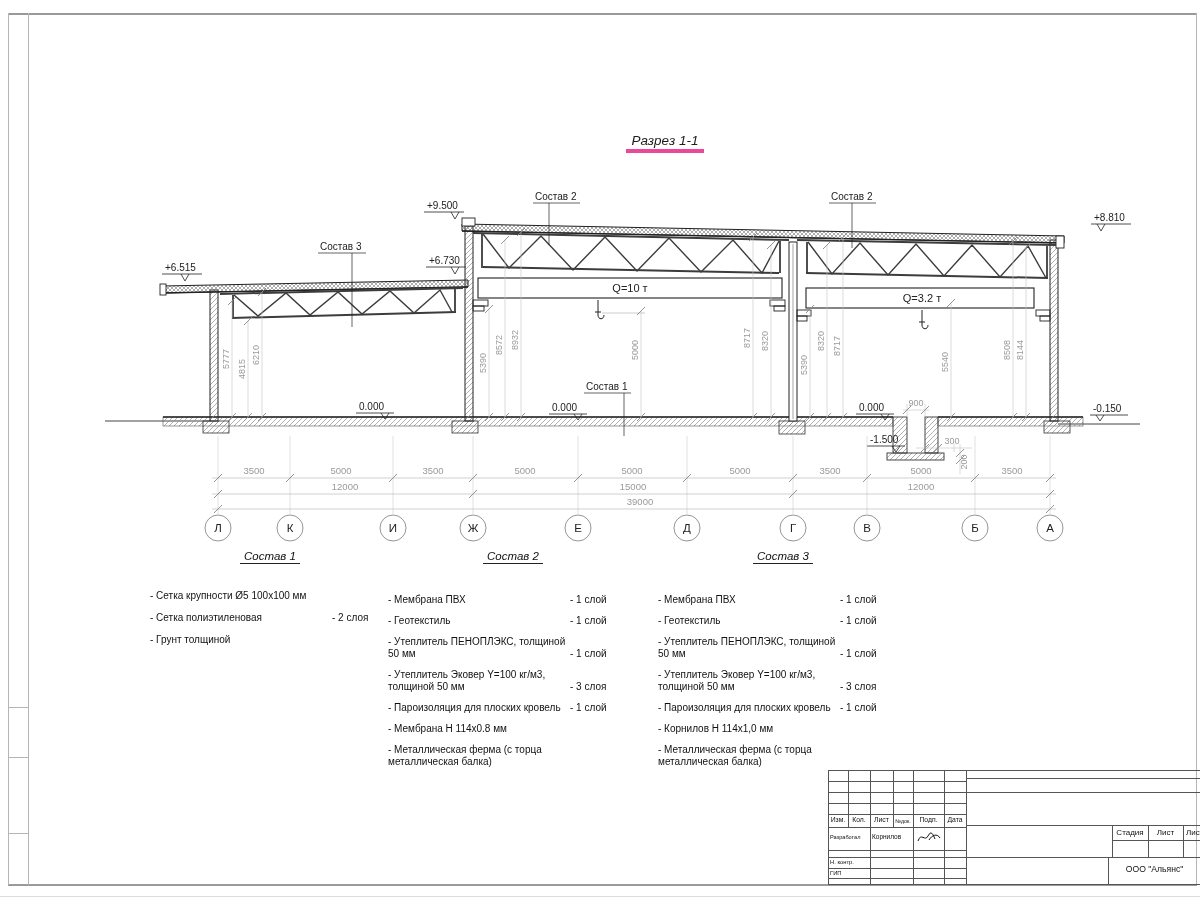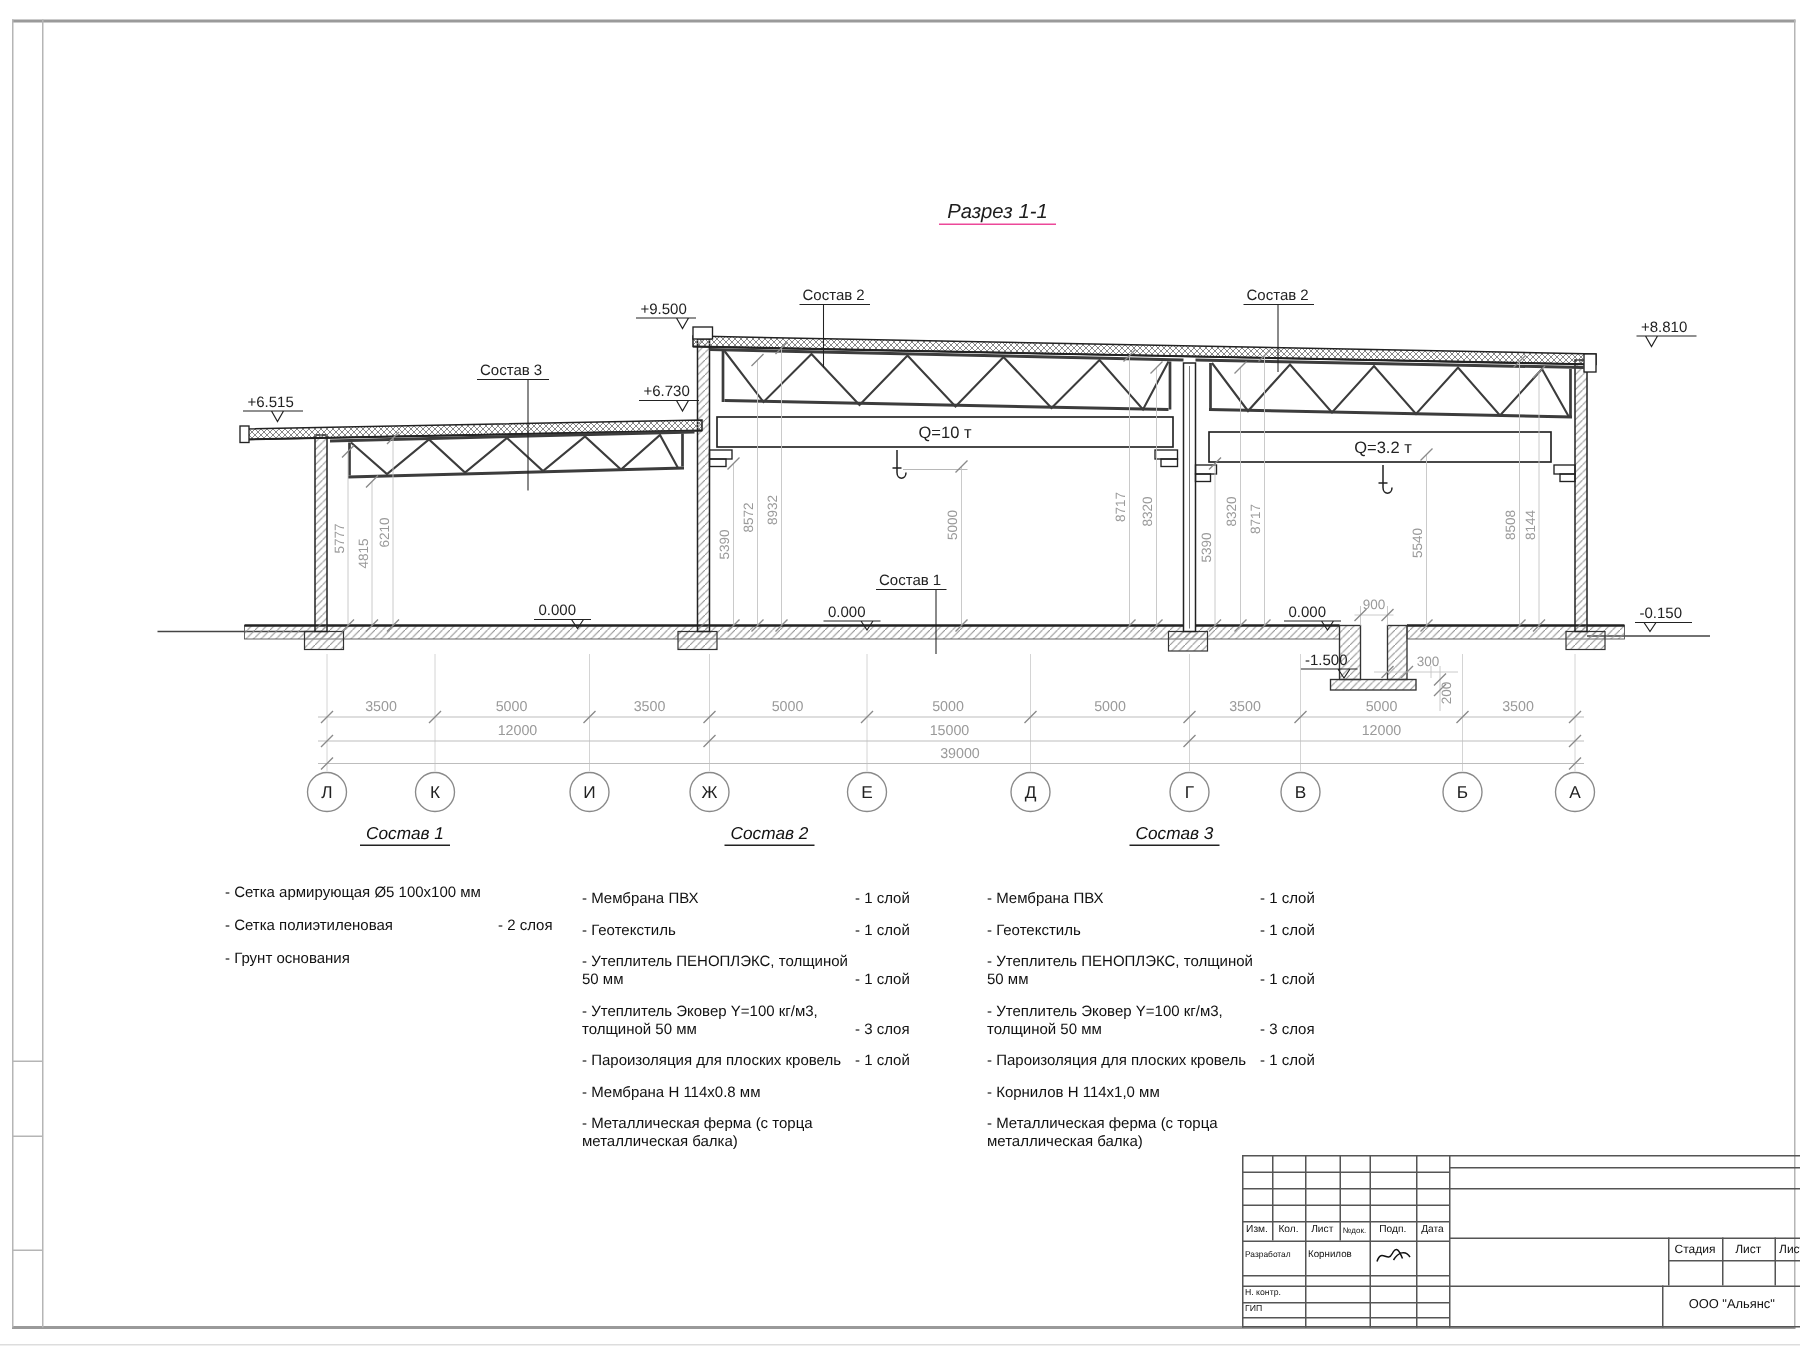--- a/index.html
+++ b/index.html
@@ -12,21 +12,21 @@
   svg text{font-family:"Liberation Sans", sans-serif;}
   .dt{font-size:9px;fill:#9a9a9a;}
   .bt{font-size:9.5px;fill:#9a9a9a;}
   .et{font-size:10px;fill:#222;}
   .lt{font-size:10px;fill:#222;}
   .ct{font-size:11px;fill:#222;}
   .at{font-size:11.5px;fill:#222;}
   
   .sheet-title{position:absolute;left:585px;top:133px;width:160px;text-align:center;
      font-size:13.5px;font-style:italic;}
-  .sheet-title span{display:inline-block;border-bottom:1px solid #ec4899;padding:0 6px 1px 6px;font-style:italic;}
+  .sheet-title span{display:inline-block;border-bottom:4px solid #ec4899;padding:0 6px 1px 6px;font-style:italic;}
   
   .comp{position:absolute;top:550px;width:250px;font-size:10px;line-height:12px;color:#111;}
   .comp .chead{text-align:center;font-style:italic;font-size:11.5px;margin-bottom:26px;}
   .comp .chead span{display:inline-block;border-bottom:1px solid #222;padding:0 4px 1px 4px;}
   .crow{display:flex;align-items:flex-end;margin-bottom:10px;}
   .crow2{display:flex;align-items:flex-end;margin-bottom:9px;}
   .cname{width:178px;}
   .cqty{margin-left:4px;white-space:nowrap;}
   
   #tb{position:absolute;left:828px;top:770px;width:356px;height:115px;font-size:7px;color:#111;}
@@ -270,29 +270,29 @@
     <text class="at" x="793" y="532" text-anchor="middle">Г</text>
     <text class="at" x="867" y="532" text-anchor="middle">В</text>
     <text class="at" x="975" y="532" text-anchor="middle">Б</text>
     <text class="at" x="1050" y="532" text-anchor="middle">А</text>
   </g>
 </svg>
 
 <div class="comp" style="left:150px;width:240px;">
   <div class="chead"><span>Состав 1</span></div>
   <div class="crow">
-        <div class="cname">- Сетка армирующая Ø5 100х100 мм</div>
+        <div class="cname">- Сетка крупности Ø5 100х100 мм</div>
         <div class="cqty"></div>
       </div>
   <div class="crow">
         <div class="cname">- Сетка полиэтиленовая</div>
         <div class="cqty">-  2 слоя</div>
       </div>
   <div class="crow">
-        <div class="cname">- Грунт основания</div>
+        <div class="cname">- Грунт толщиной</div>
         <div class="cqty"></div>
       </div>
 </div>
 
 <div class="comp" style="left:388px;width:250px;">
   <div class="chead" style="margin-bottom:30px;"><span>Состав 2</span></div>
   <div class="crow2">
         <div class="cname">- Мембрана ПВХ</div>
         <div class="cqty">- 1 слой</div>
       </div>

